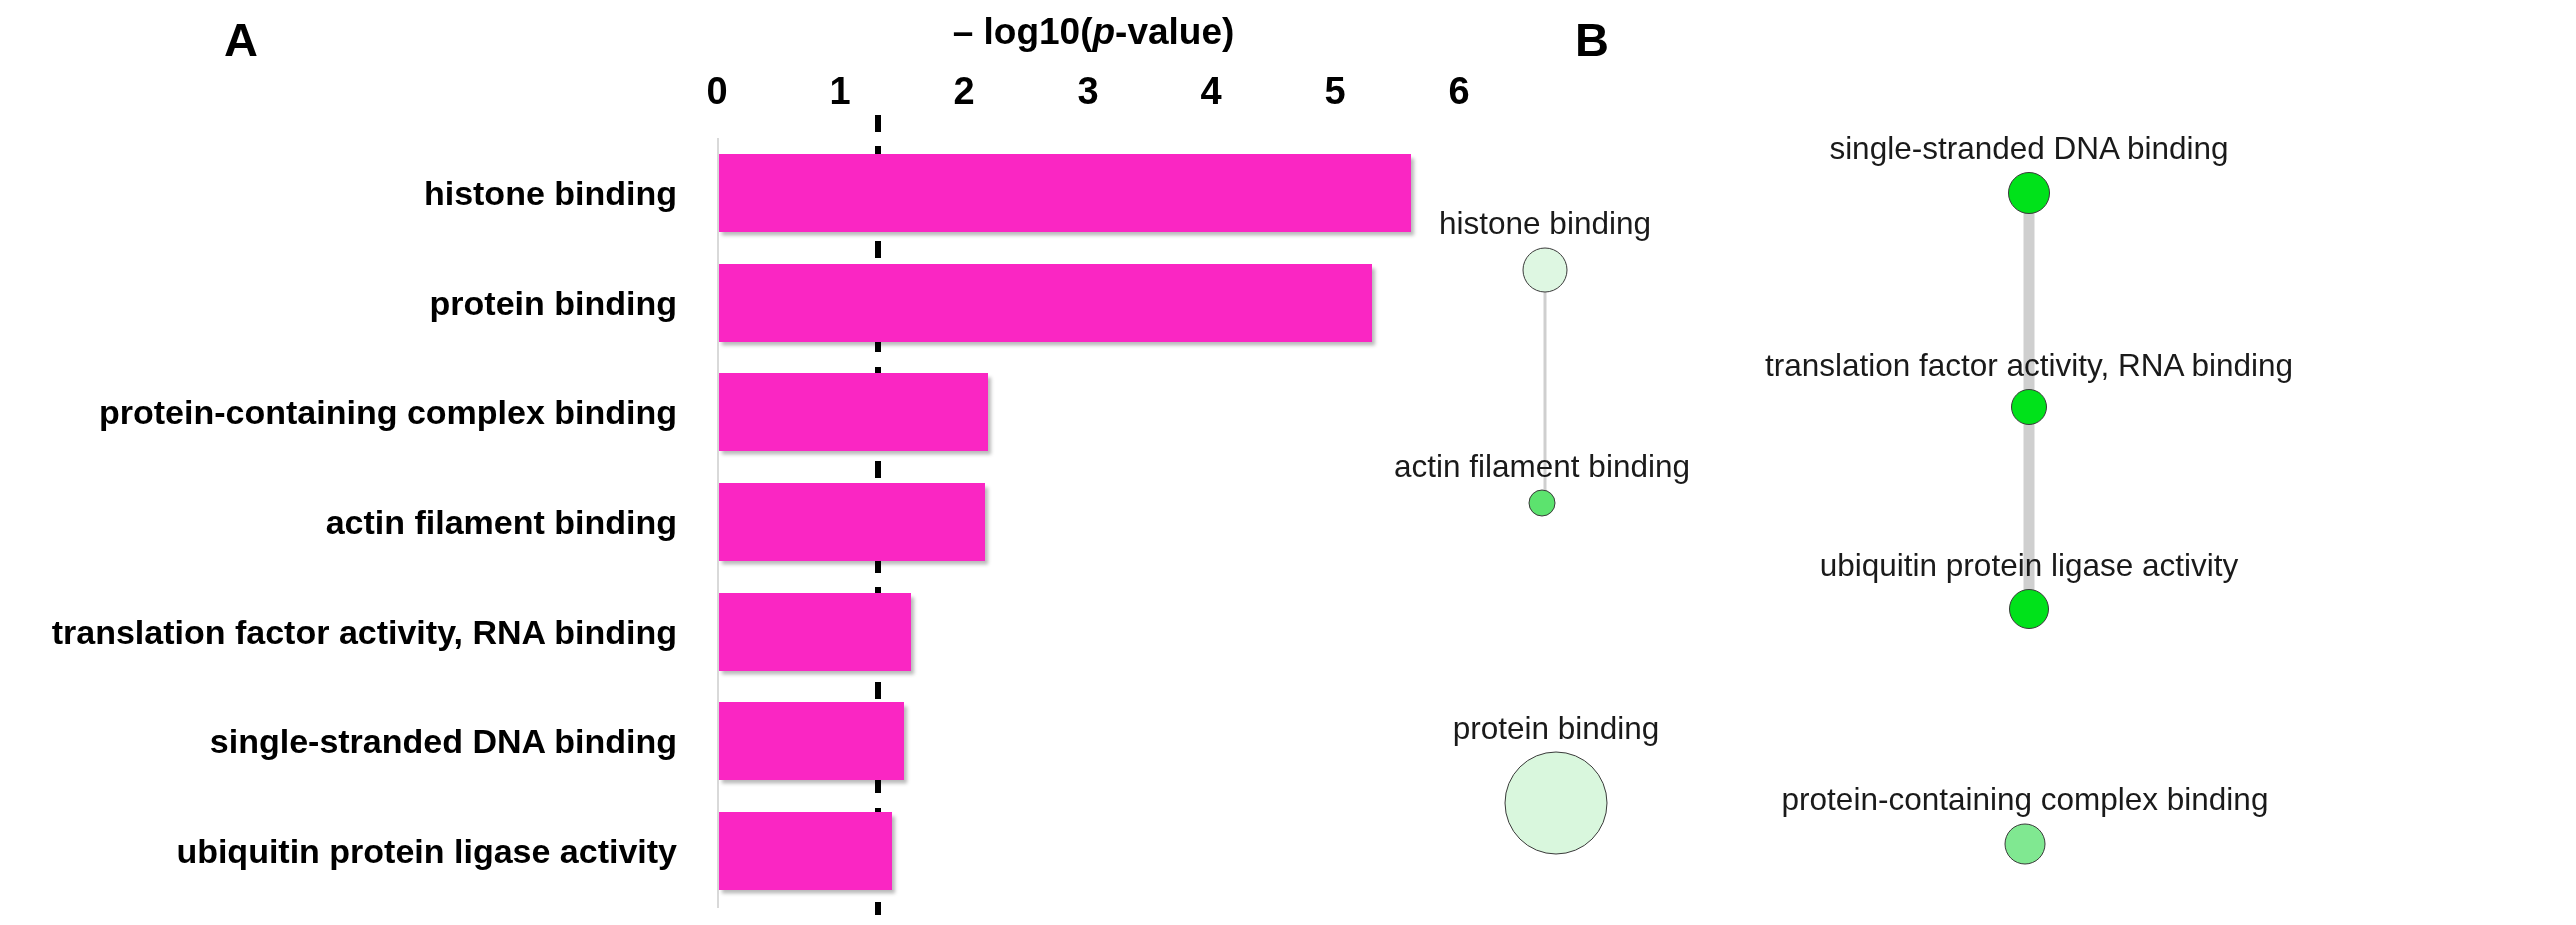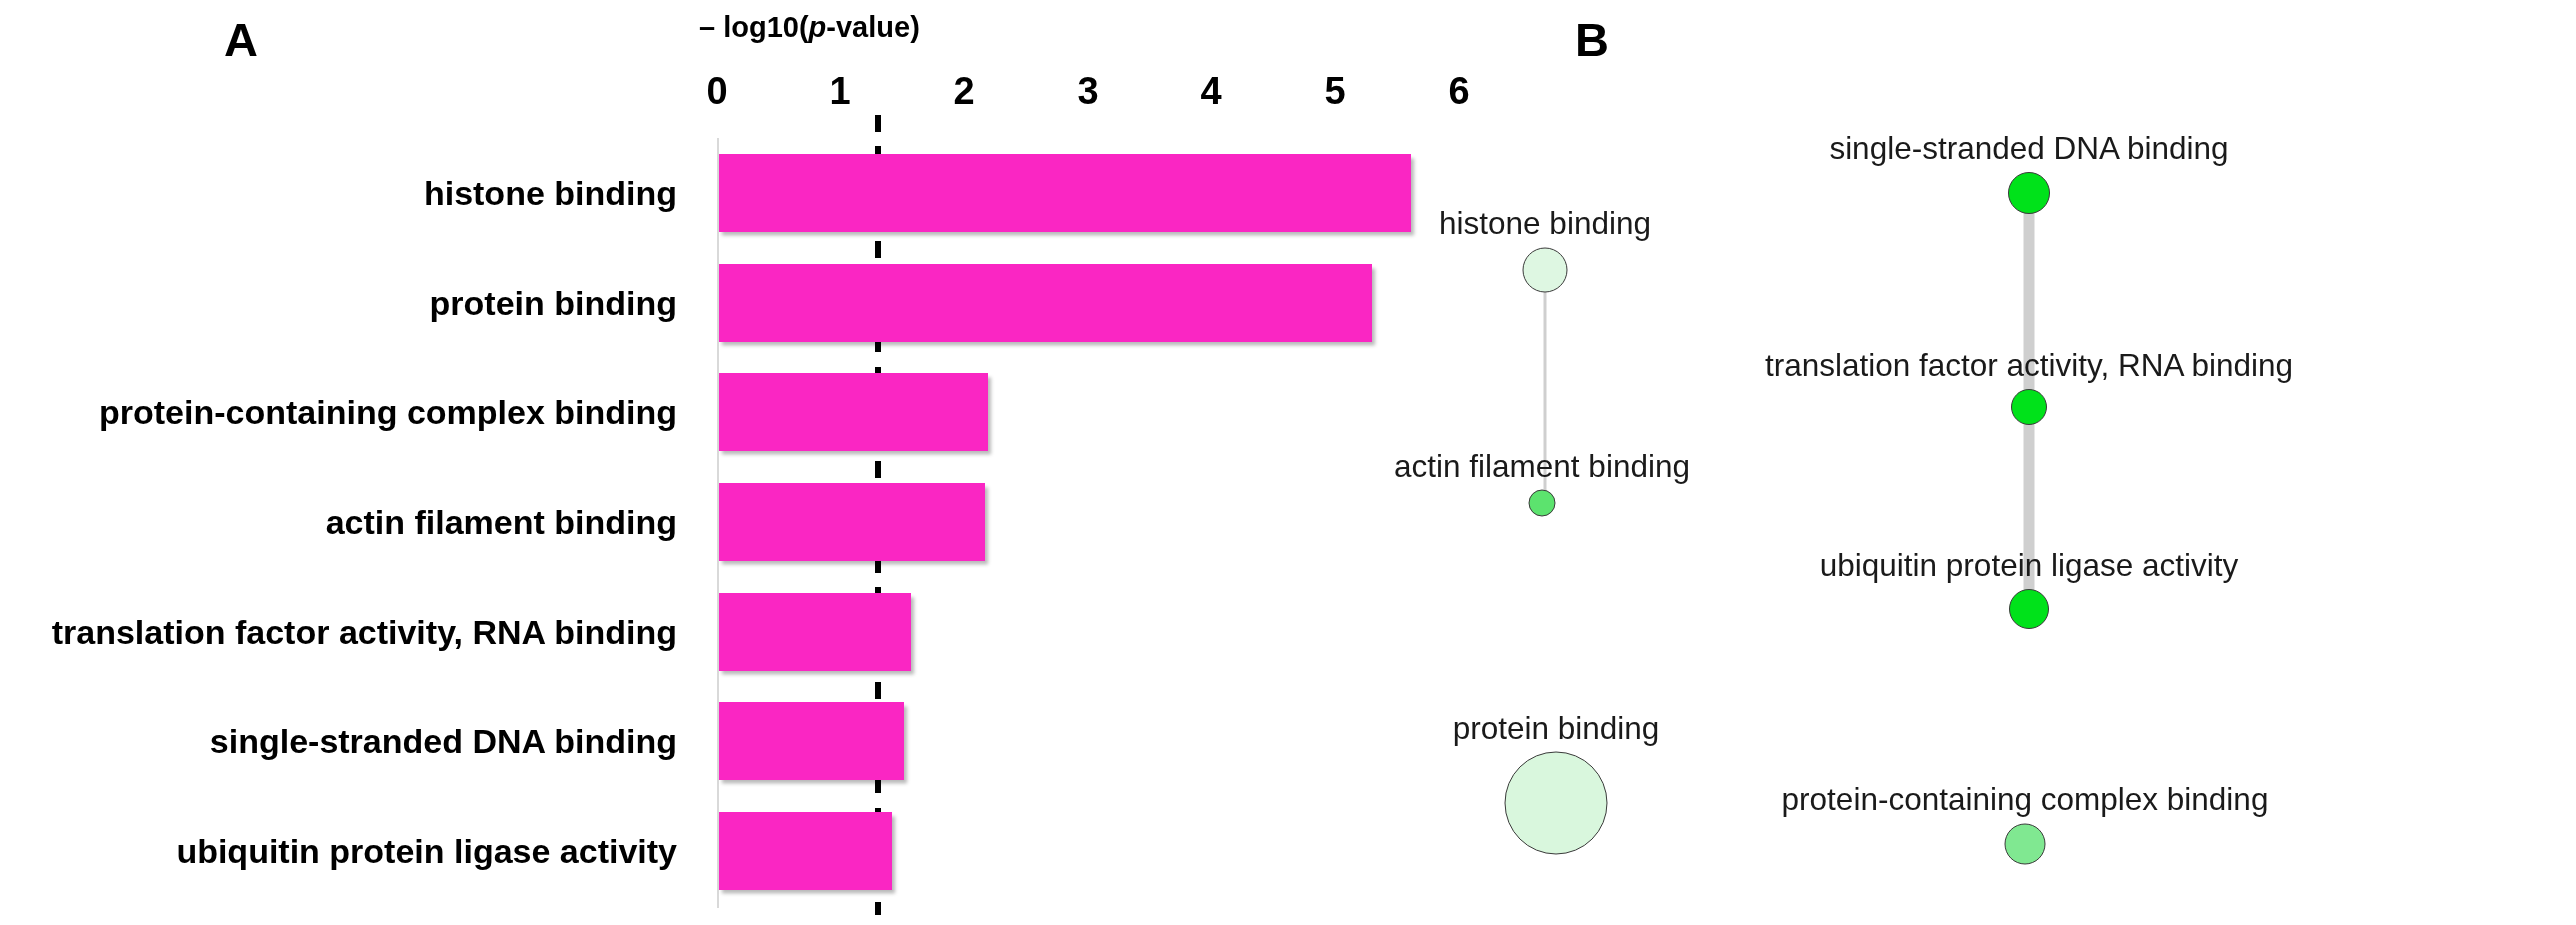--- a/index.html
+++ b/index.html
@@ -6,22 +6,22 @@
   body{width:2576px;height:926px;position:relative;overflow:hidden;
        font-family:"Liberation Sans",sans-serif;}
 
   
   #panel-a{position:absolute;left:0;top:0;width:1424px;height:926px;}
 
   .panel-letter{position:absolute;font-weight:bold;color:#000;}
   #panel-a-letter{left:224px;top:12px;font-size:47px;}
   #panel-b-letter{left:1576px;top:12px;font-size:47px;}
 
-  #axis-title{position:absolute;left:699px;top:11px;width:757px;
-    font-size:29px;font-weight:bold;color:#000;white-space:nowrap;}
+  #axis-title{position:absolute;left:715px;top:11px;width:757px;
+    text-align:center;font-size:37px;font-weight:bold;color:#000;white-space:nowrap;}
   #axis-title .ital{font-style:italic;}
 
   #tick-row{position:absolute;left:0;top:70px;width:1424px;height:42px;}
   .tick-label{position:absolute;top:0;font-size:38px;font-weight:bold;color:#000;
     transform:translateX(-50%);text-align:center;}
 
   #plot-area{position:absolute;left:0;top:138px;width:1424px;height:788px;}
   #y-axis-line{position:absolute;left:717px;top:0;width:1.8px;height:770px;background:#d9d9d9;}
   #threshold-line{position:absolute;left:873px;top:-23px;width:5.5px;height:800px;
     background:repeating-linear-gradient(to bottom,#000 0px,#000 17px,transparent 17px,transparent 31.5px);}

